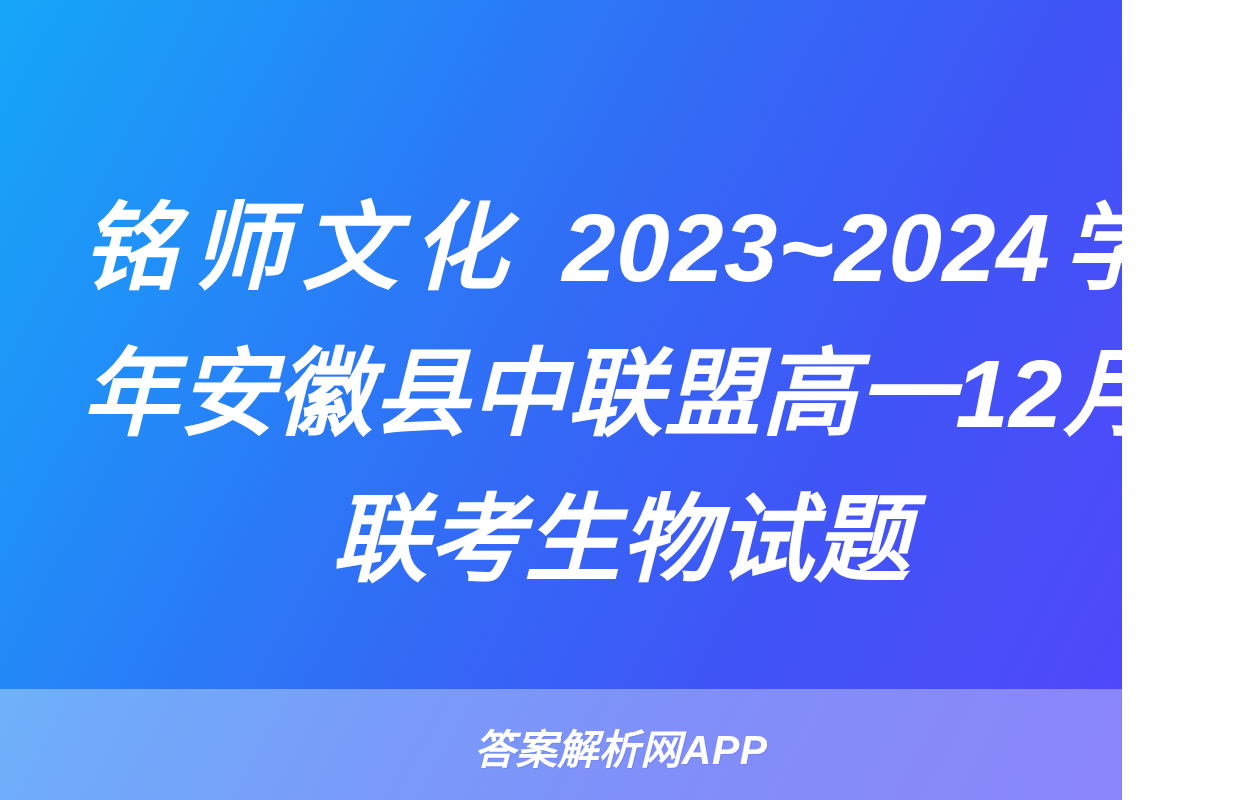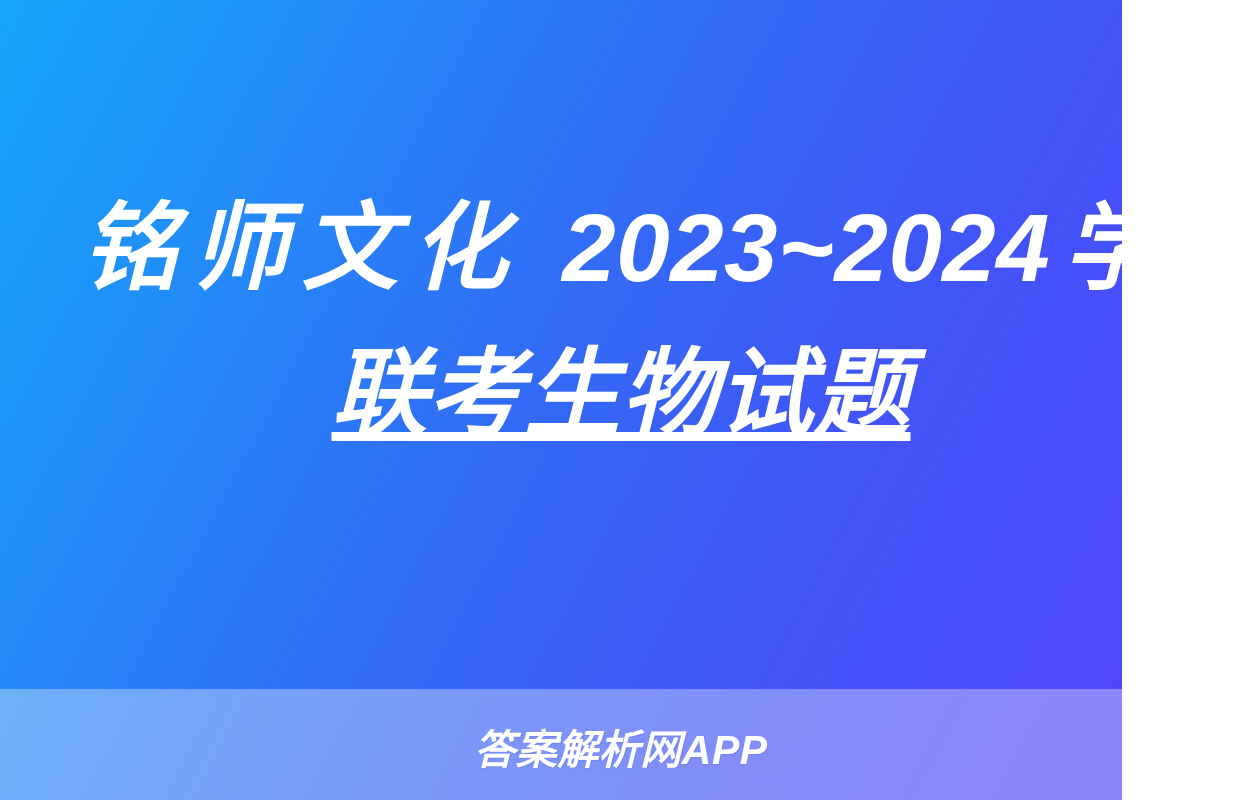--- a/index.html
+++ b/index.html
@@ -54,21 +54,20 @@
   .title-line.first,
   .title-line.second {
     text-align: justify;
     text-align-last: justify;
     padding: 0 46px;
   }
 
   .title-line.third {
     text-align: center;
     text-align-last: center;
-    text-decoration: underline;
   }
 
   
   .footer-band {
     position: absolute;
     left: 0;
     top: 679px;
     width: 1242px;
     height: 121px;
     background: rgba(255, 255, 255, 0.34);
@@ -90,20 +89,21 @@
     text-shadow: 1px 1px 0 rgba(70, 80, 200, 0.18);
   }
 </style>
 </head>
 <body>
 
 <div class="poster">
 
   <div class="title-block">
     <span class="title-line first">铭师文化 2023~2024学</span>
+    <span class="title-line second">年安徽县中联盟高一12月</span>
     <span class="title-line third">联考生物试题</span>
   </div>
 
   <div class="footer-band">
     <span class="watermark">答案解析网APP</span>
   </div>
 
 </div>
 
 </body></html>

